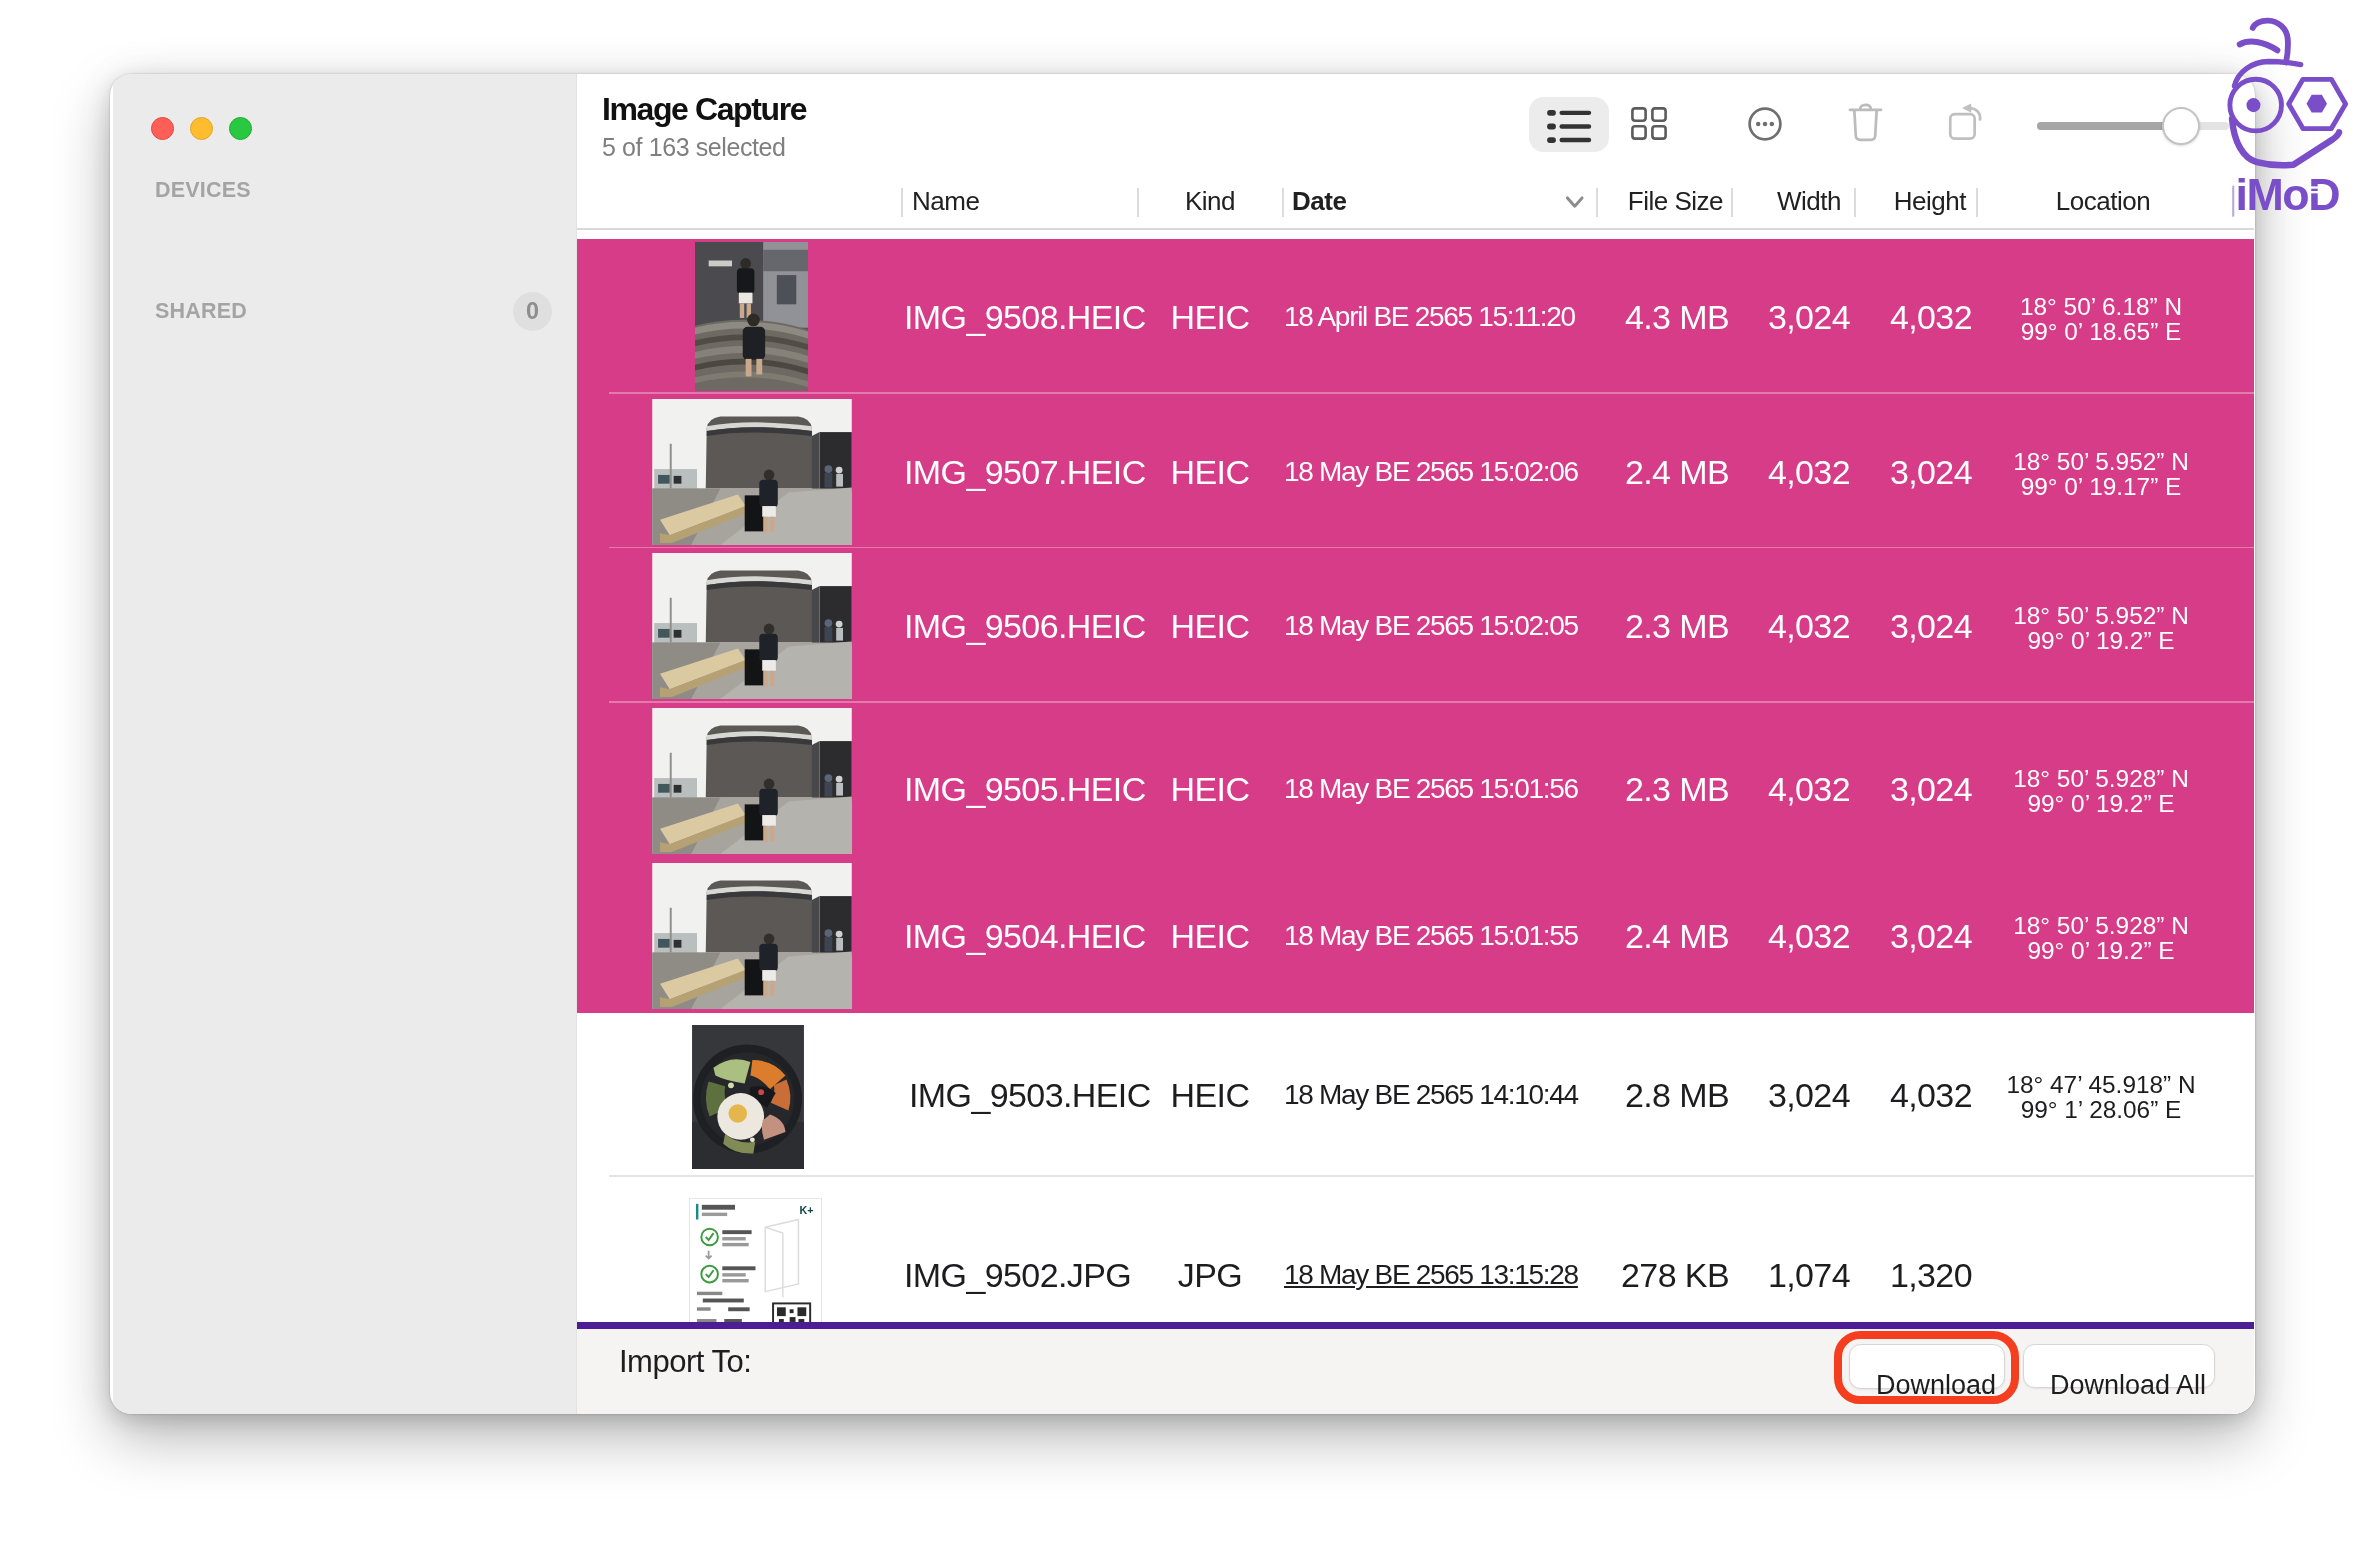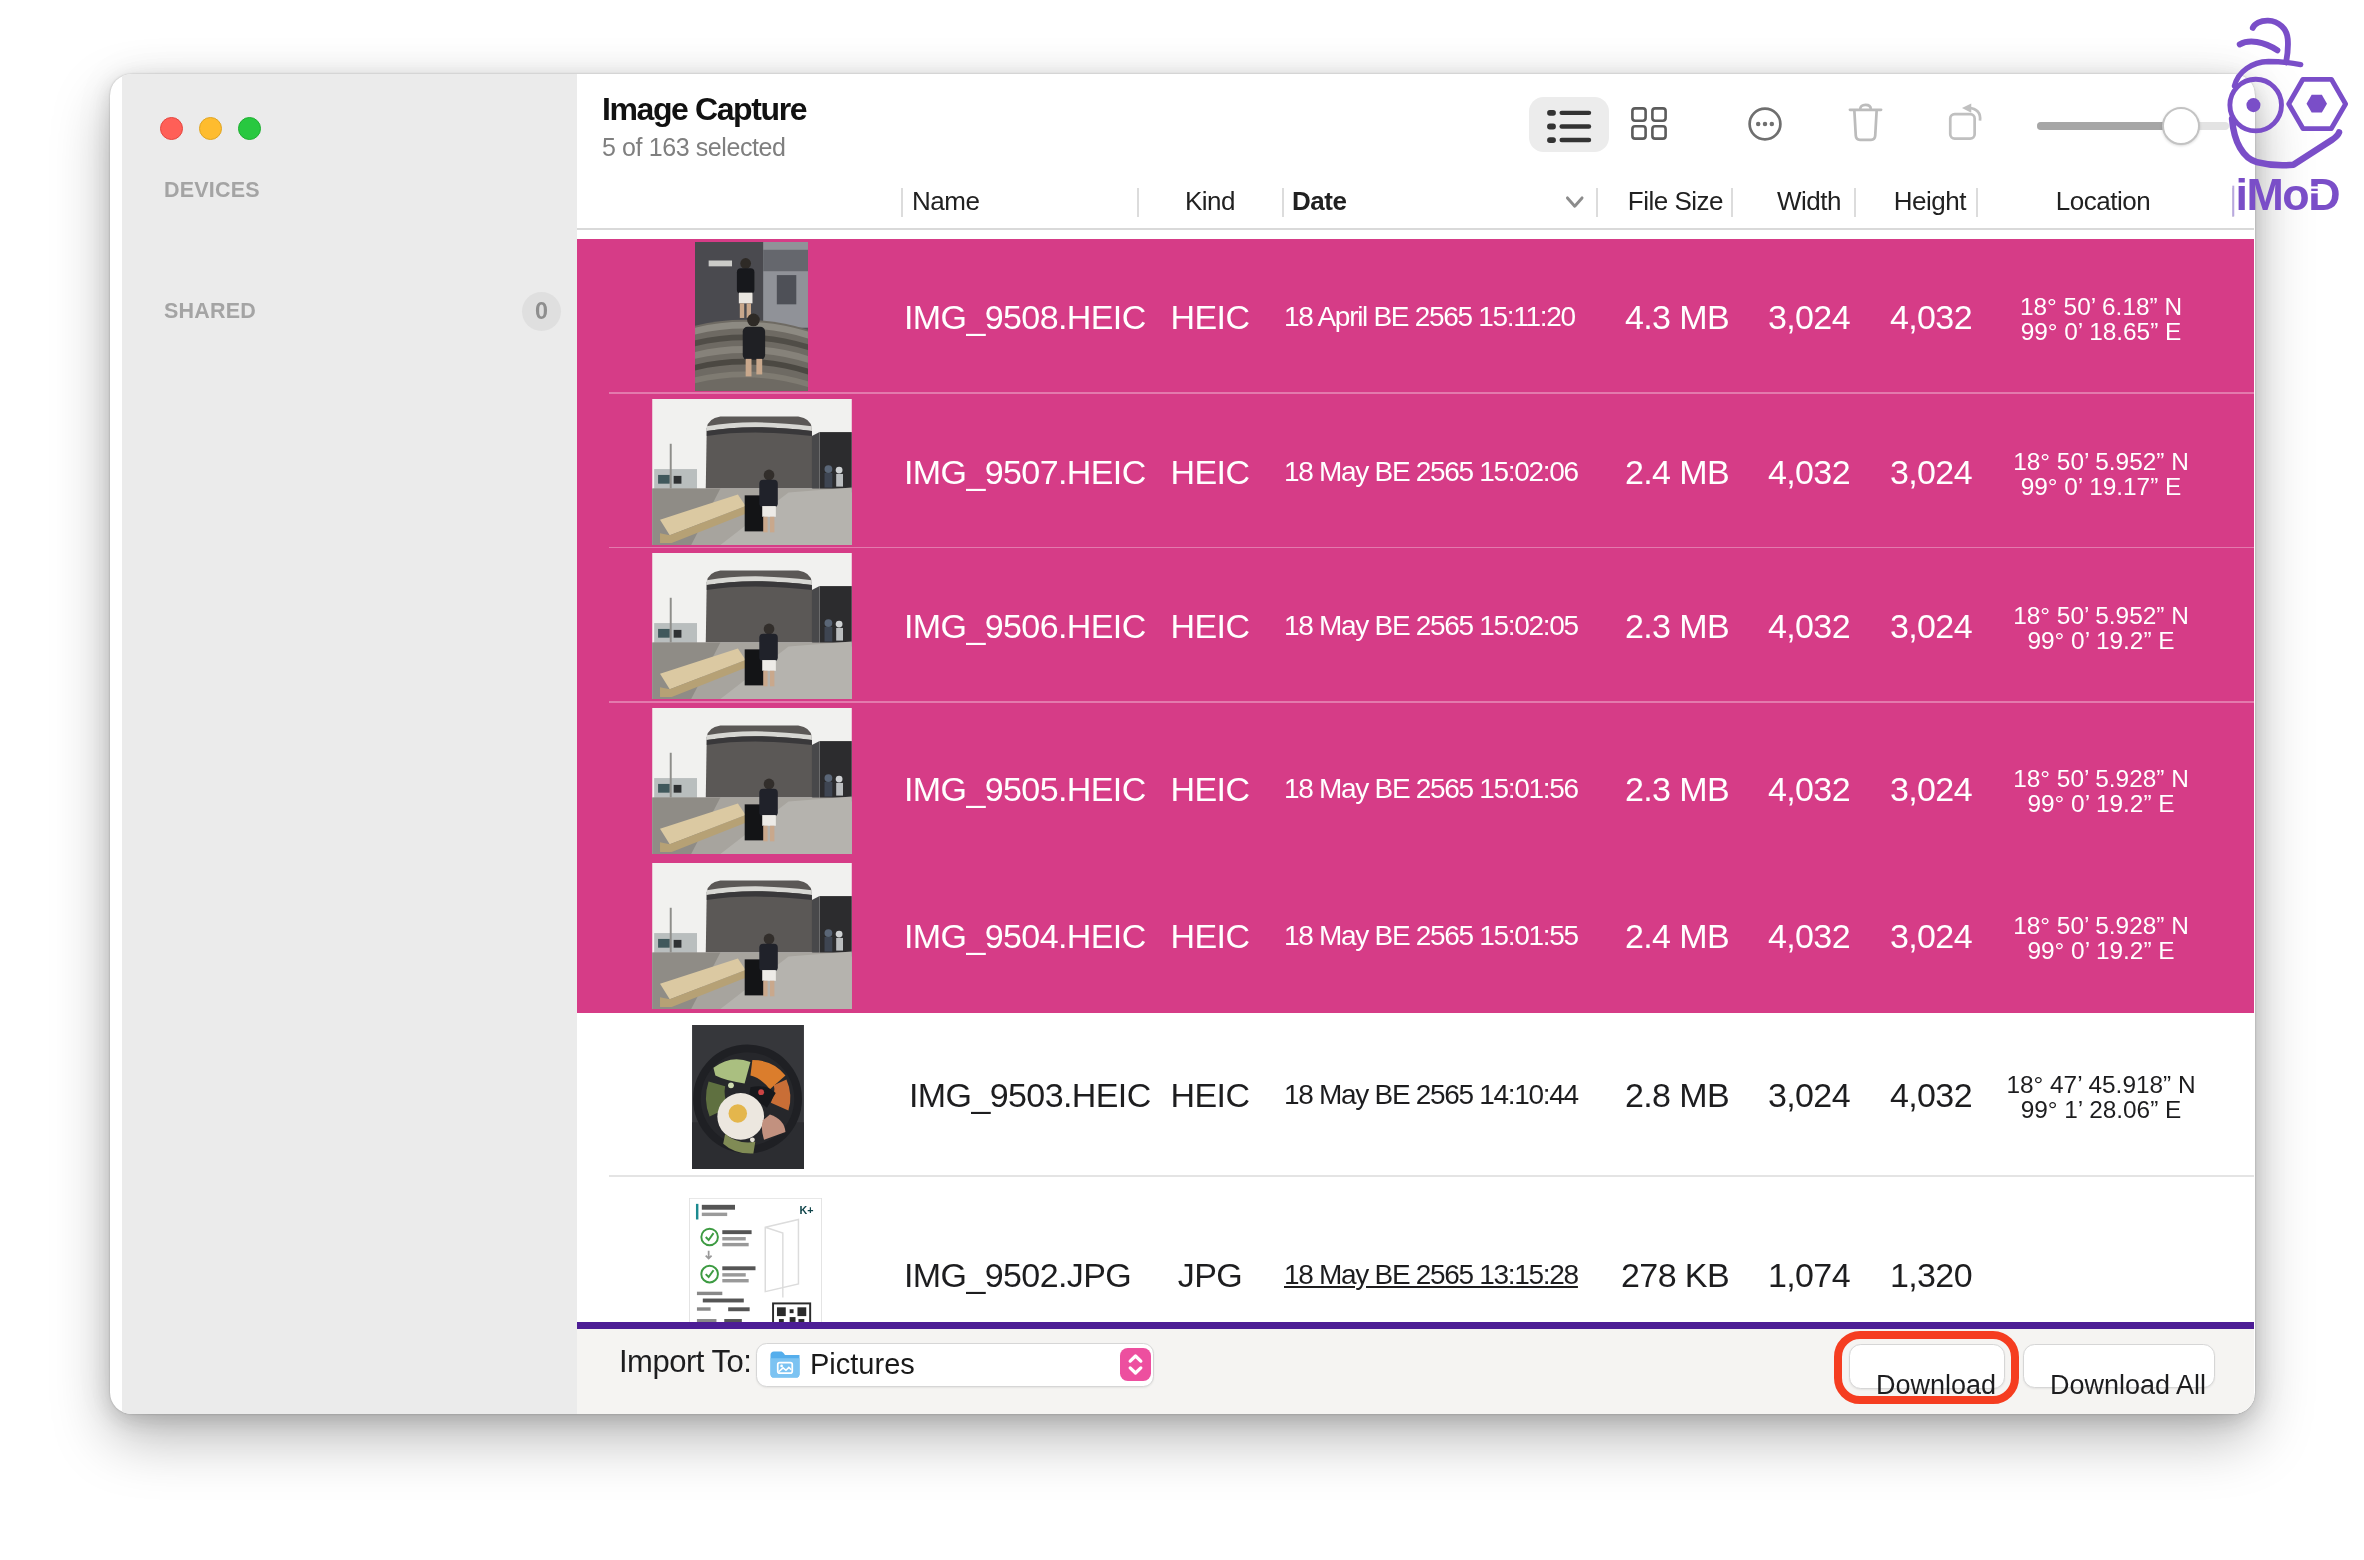--- a/index.html
+++ b/index.html
@@ -2,21 +2,21 @@
 <html><head>
 <meta charset="utf-8">
 <style>
   * { margin:0; padding:0; box-sizing:border-box; }
   html,body { width:2364px; height:1560px; background:#ffffff; overflow:hidden;
     font-family:"Liberation Sans", sans-serif; }
   #win { position:absolute; left:110px; top:74px; width:2145px; height:1340px;
     border-radius:21.5px; background:#ffffff;
     box-shadow:0 0 2px rgba(0,0,0,.25), 0 25px 59px rgba(0,0,0,.27), 0 5.9px 19.5px rgba(0,0,0,.12), 0 0 44px rgba(0,0,0,.05);
     overflow:hidden; }
-  #sidebar { position:absolute; left:12px; top:0; width:465px; height:1340px; background:#ebebeb; }
+  #sidebar { position:absolute; left:3px; top:0; width:465px; height:1340px; background:#ebebeb; }
   #sidebar .divider { position:absolute; right:0; top:0; width:2px; height:100%; background:#e3e3e3; }
   .tl { position:absolute; top:43px; width:23.4px; height:23.4px; border-radius:50%; }
   .sechead { position:absolute; left:42px; font-size:21.5px; font-weight:bold; color:#a4a4a4; letter-spacing:0.2px; }
   #devrow { position:absolute; left:19.5px; top:138px; width:430px; height:59px; border-radius:10.7px; background:#d2d2d2; }
   #devrow .nm { position:absolute; left:63px; top:50%; transform:translateY(-50%); font-size:29px; color:#2a2a2a; letter-spacing:-1.1px; }
   #badge { position:absolute; left:400px; top:218px; width:39px; height:39px; border-radius:50%; background:#dfdfdf;
     color:#8e8e8e; font-size:23.4px; font-weight:bold; text-align:center; line-height:39px; }
   #main { position:absolute; left:467px; top:0; width:1677px; height:1340px; background:#ffffff; }
   #title { position:absolute; left:25px; top:16.6px; font-size:32px; font-weight:bold; color:#111; letter-spacing:-1.4px; }
   #subtitle { position:absolute; left:25px; top:59px; font-size:25px; color:#7f7f7f; letter-spacing:-0.4px; }
@@ -379,36 +379,20 @@
       <div class="rtext" style="left:327px;">IMG_9502.JPG</div>
       <div class="rtext ctr" style="left:633px;top:50%;">JPG</div>
       <div class="rtext dt" style="left:707px;text-decoration:underline;">18 May BE 2565 13:15:28</div>
       <div class="rtext" style="right:525px;">278 KB</div>
       <div class="rtext" style="right:404px;">1,074</div>
       <div class="rtext" style="right:282px;">1,320</div>
     </div>
     <div id="headline"></div>
     <div id="footer">
       <div id="importlbl">Import To:</div>
-      <div class="btn" id="picbtn">
-        <svg style="position:absolute;left:11.7px;top:6.8px;" width="32" height="29" viewBox="0 0 33 30">
-          <path d="M1.5 5 C1.5 3 3 1.5 5 1.5 L12 1.5 C13.5 1.5 14.2 2.2 15 3.2 L16.5 5.2 L31.5 5.2 L31.5 25 C31.5 27 30 28.5 28 28.5 L5 28.5 C3 28.5 1.5 27 1.5 25 Z" fill="#55aeec"></path>
-          <path d="M1.5 8.5 L31.5 8.5 L31.5 25 C31.5 27 30 28.5 28 28.5 L5 28.5 C3 28.5 1.5 27 1.5 25 Z" fill="#7cc3f2"></path>
-          <rect x="9" y="13" width="15" height="11" rx="2" fill="none" stroke="#ffffff" stroke-width="1.8"></rect>
-          <circle cx="13" cy="16.5" r="1.4" fill="#fff"></circle>
-          <path d="M10 22.5 L14.5 18.5 L17.5 21 L20.5 18 L23 20.5" fill="none" stroke="#fff" stroke-width="1.6"></path>
-        </svg>
-        <div class="ptxt">Pictures</div>
-        <div id="stepper">
-          <svg width="31" height="33" viewBox="0 0 32 34">
-            <path d="M10.5 13.5 L16 8.2 L21.5 13.5" fill="none" stroke="#fff" stroke-width="3.4" stroke-linecap="round" stroke-linejoin="round"></path>
-            <path d="M10.5 20.5 L16 25.8 L21.5 20.5" fill="none" stroke="#fff" stroke-width="3.4" stroke-linecap="round" stroke-linejoin="round"></path>
-          </svg>
-        </div>
-      </div>
       <div class="btn" id="dlbtn">
           <span>Download</span>
         </div>
       <div id="redring"></div>
       <div class="btn" id="dlabtn">
           <span>Download All</span>
         </div>
     </div>
   </div>
 </div>

